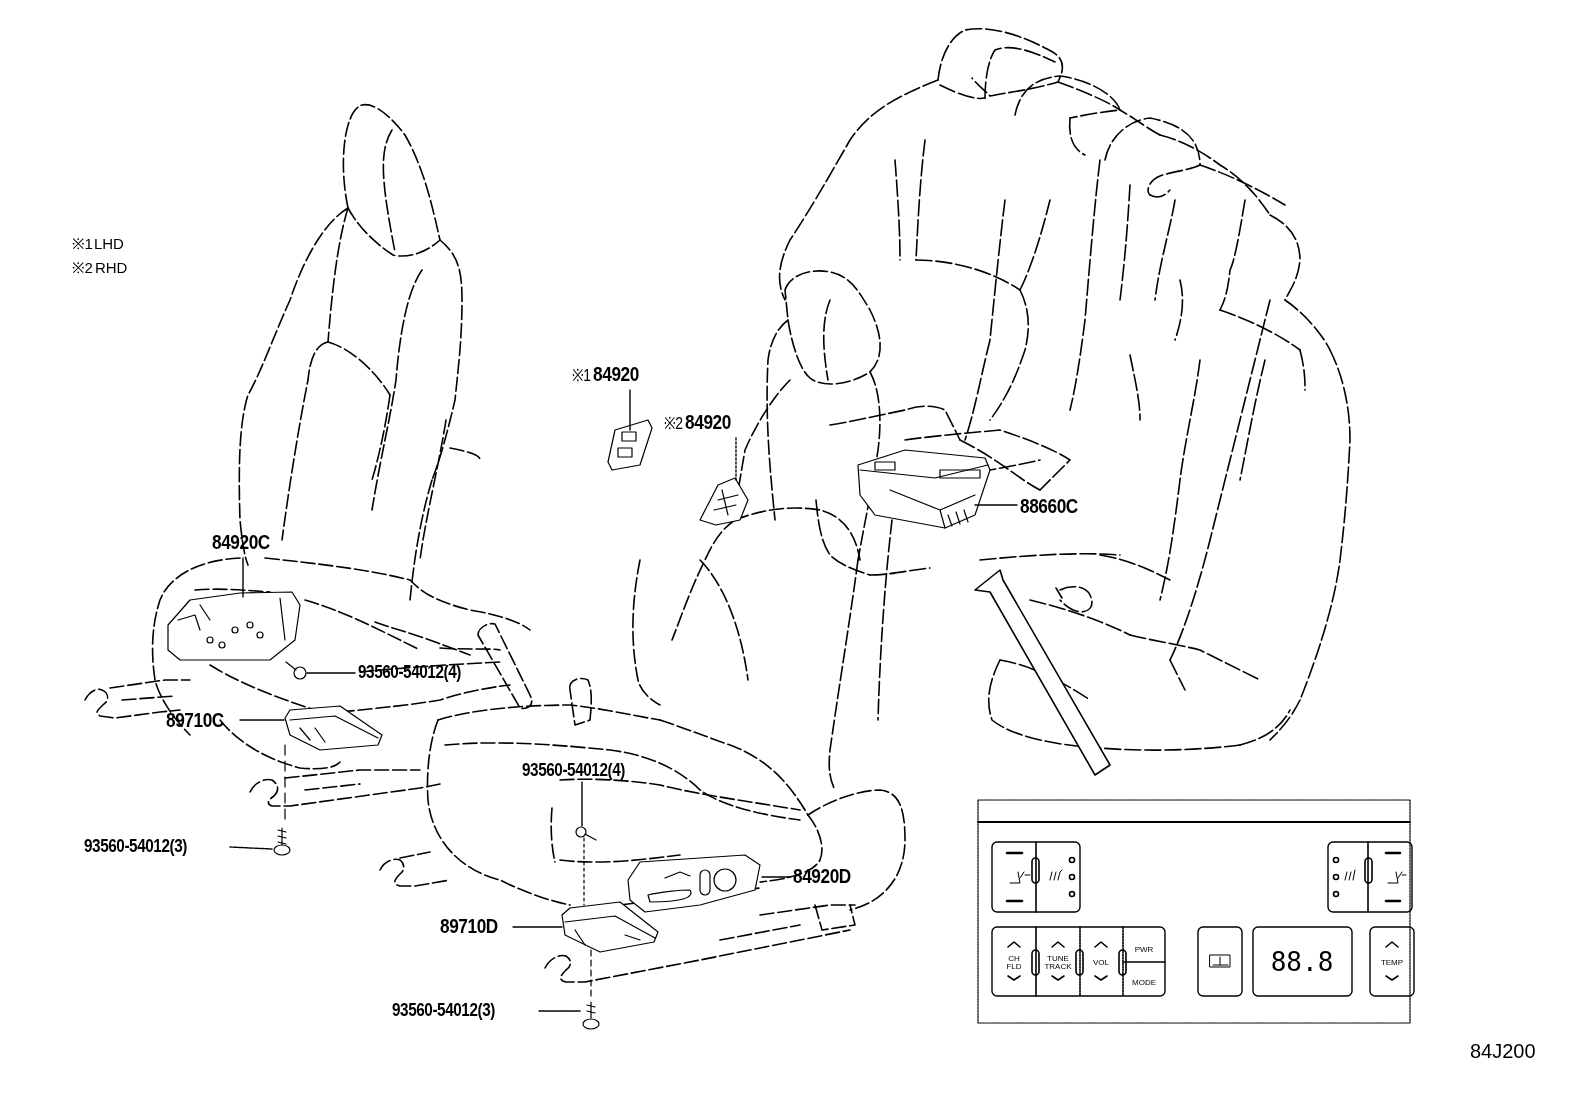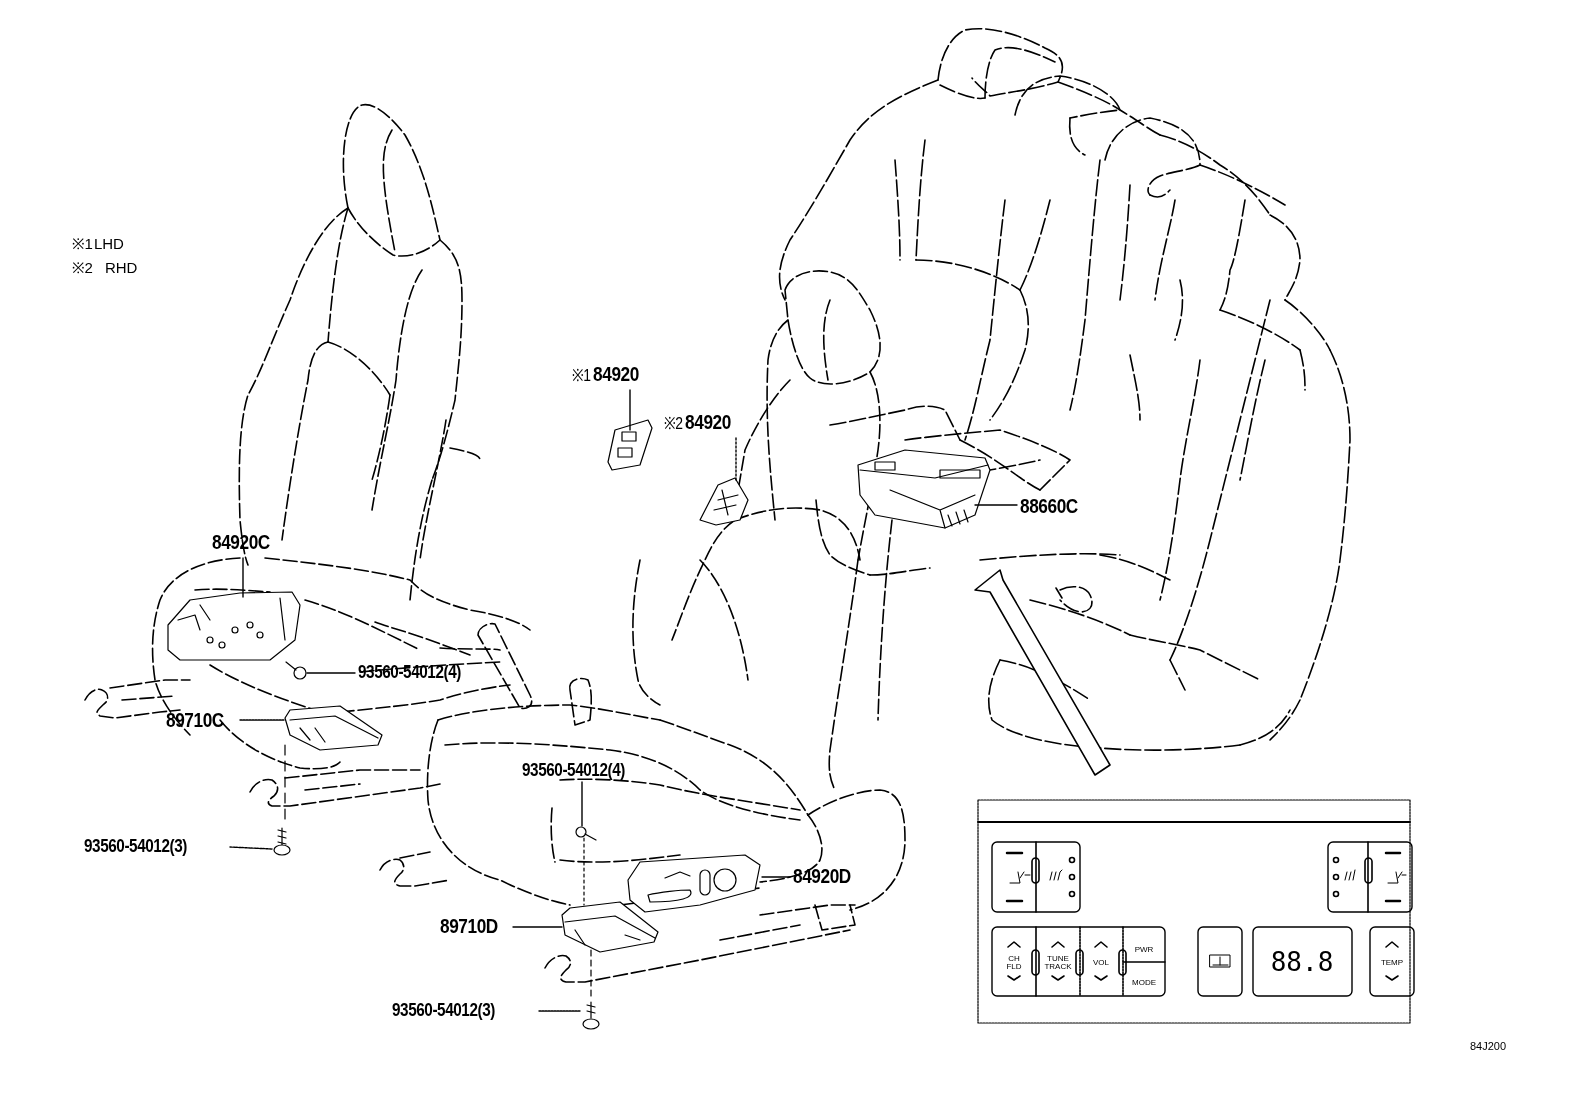--- a/index.html
+++ b/index.html
@@ -3,21 +3,21 @@
 <meta charset="utf-8">
 <style>
   html, body { margin: 0; padding: 0; background: #ffffff; }
   body { width: 1592px; height: 1099px; position: relative; overflow: hidden; font-family: "Liberation Sans", sans-serif; color: #000; }
   #art { position: absolute; left: 0; top: 0; }
   .legend { position: absolute; left: 72px; top: 232px; font-family: "Liberation Sans", sans-serif; font-size: 15px; line-height: 24px; }
   .legend div { white-space: nowrap; }
   .callout { position: absolute; font-family: "Liberation Sans Narrow", "Liberation Sans", sans-serif; font-weight: bold; font-size: 21px; letter-spacing: -0.5px; white-space: nowrap; transform: scaleX(0.82); transform-origin: left center; }
   .callout .mark { font-weight: normal; font-size: 17px; margin-right: 3px; }
   .fastener { font-size: 18px; transform: scaleX(0.85); }
-  .diagram-id { position: absolute; left: 1470px; top: 1040px; font-size: 11px; }
+  .diagram-id { position: absolute; left: 1470px; top: 1040px; font-size: 20px; }
   .panel-text { font-family: "Liberation Sans", sans-serif; font-size: 8px; fill: #000; }
   .seg { font-family: "DejaVu Sans Mono", monospace; font-size: 26px; fill: #000; }
 </style>
 </head>
 <body>
 
 <svg id="art" width="1592" height="1099" viewBox="0 0 1592 1099" fill="none" stroke="#000" stroke-width="1.6" stroke-linecap="round" stroke-linejoin="round">
 
   <g stroke-dasharray="14 4">
 
@@ -318,21 +318,21 @@
     <text class="panel-text" x="1101" y="965" text-anchor="middle">VOL</text>
     <text class="panel-text" x="1144" y="952" text-anchor="middle">PWR</text>
     <text class="panel-text" x="1144" y="985" text-anchor="middle">MODE</text>
     <text class="seg" x="1302" y="971" text-anchor="middle">88.8</text>
     <text class="panel-text" x="1392" y="965" text-anchor="middle">TEMP</text>
   </g>
 </svg>
 
 <div class="legend">
   <div><span>※1</span><span style="margin-left:1px">LHD</span></div>
-  <div><span>※2</span><span style="margin-left:12px">RHD</span></div>
+  <div><span>※2</span><span style="margin-left:2px">RHD</span></div>
 </div>
 
 <div class="callout" style="left:572px; top:362px;">
   <span class="mark">※1</span><span>84920</span>
 </div>
 <div class="callout" style="left:664px; top:410px;">
   <span class="mark">※2</span><span>84920</span>
 </div>
 <div class="callout" style="left:212px; top:530px;">
   <span>84920C</span>

